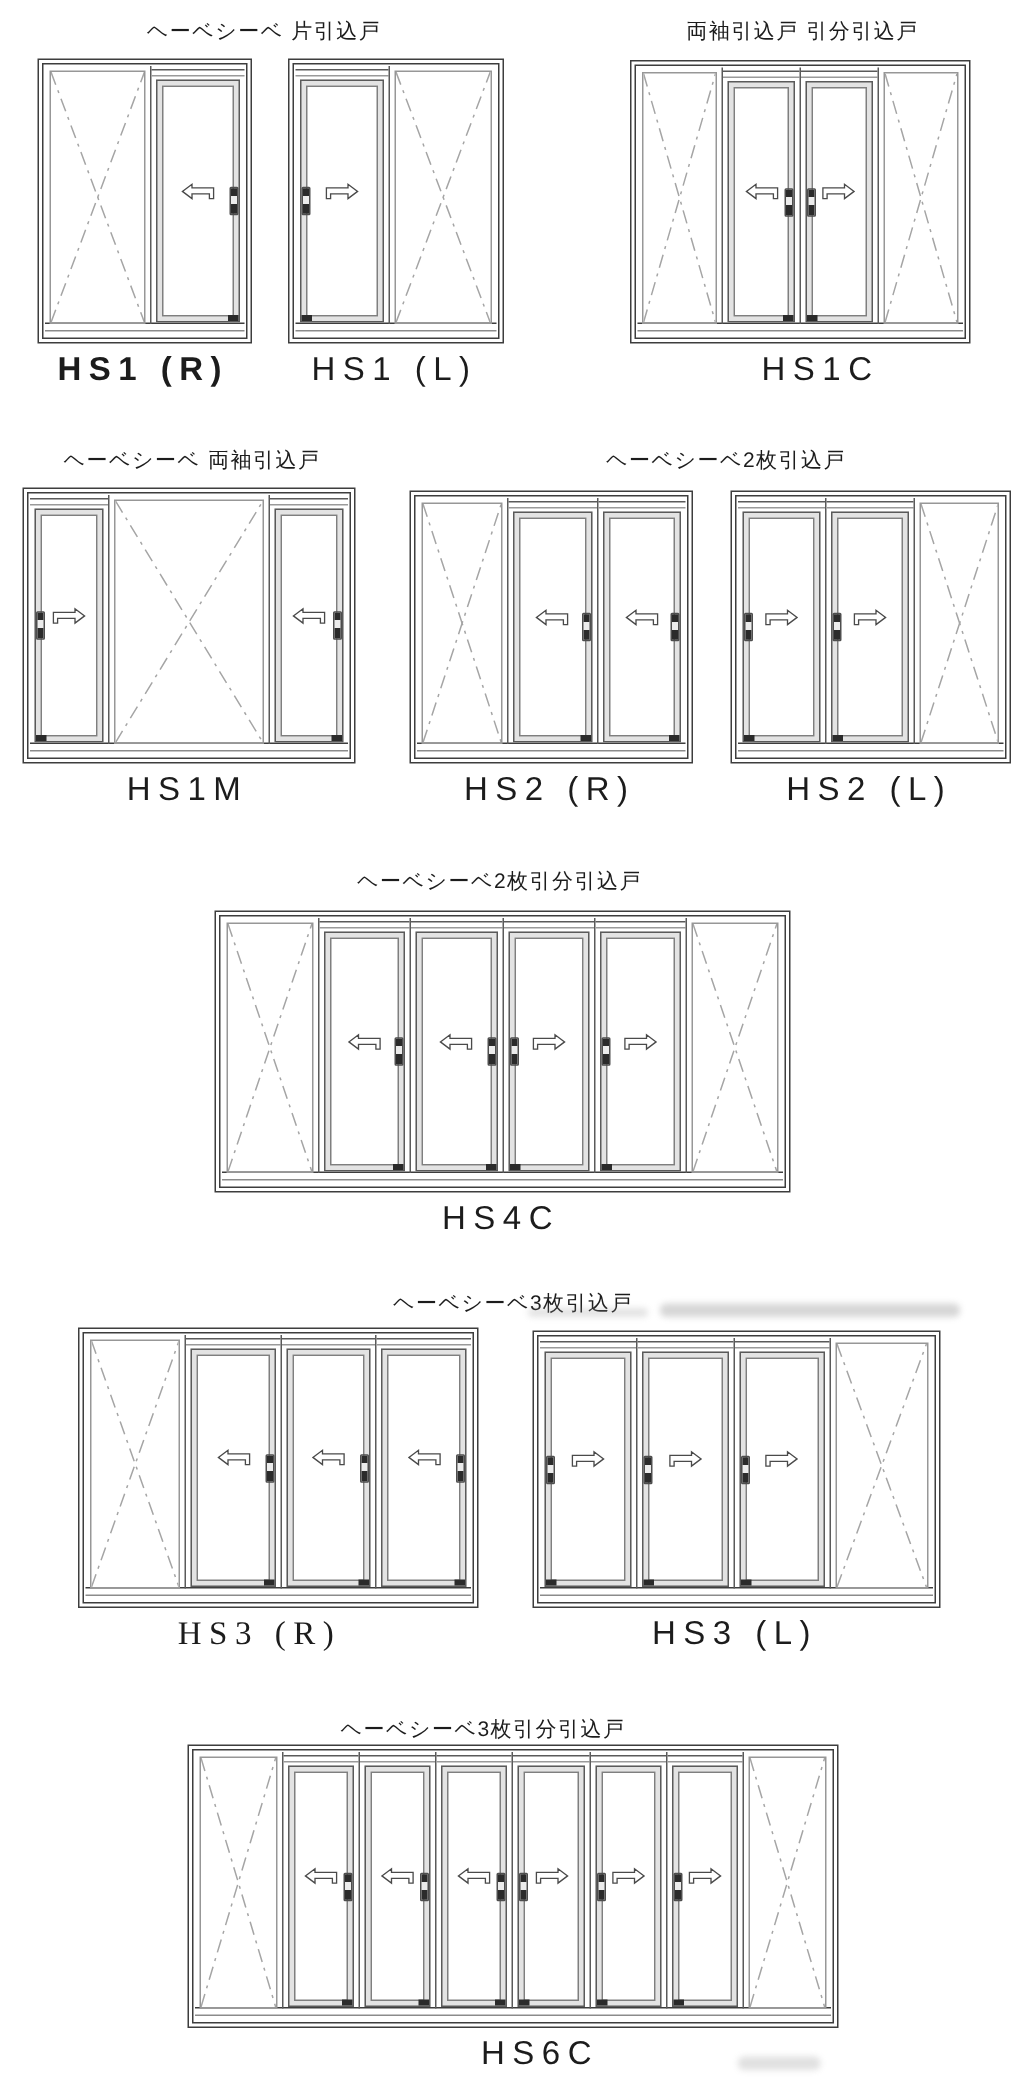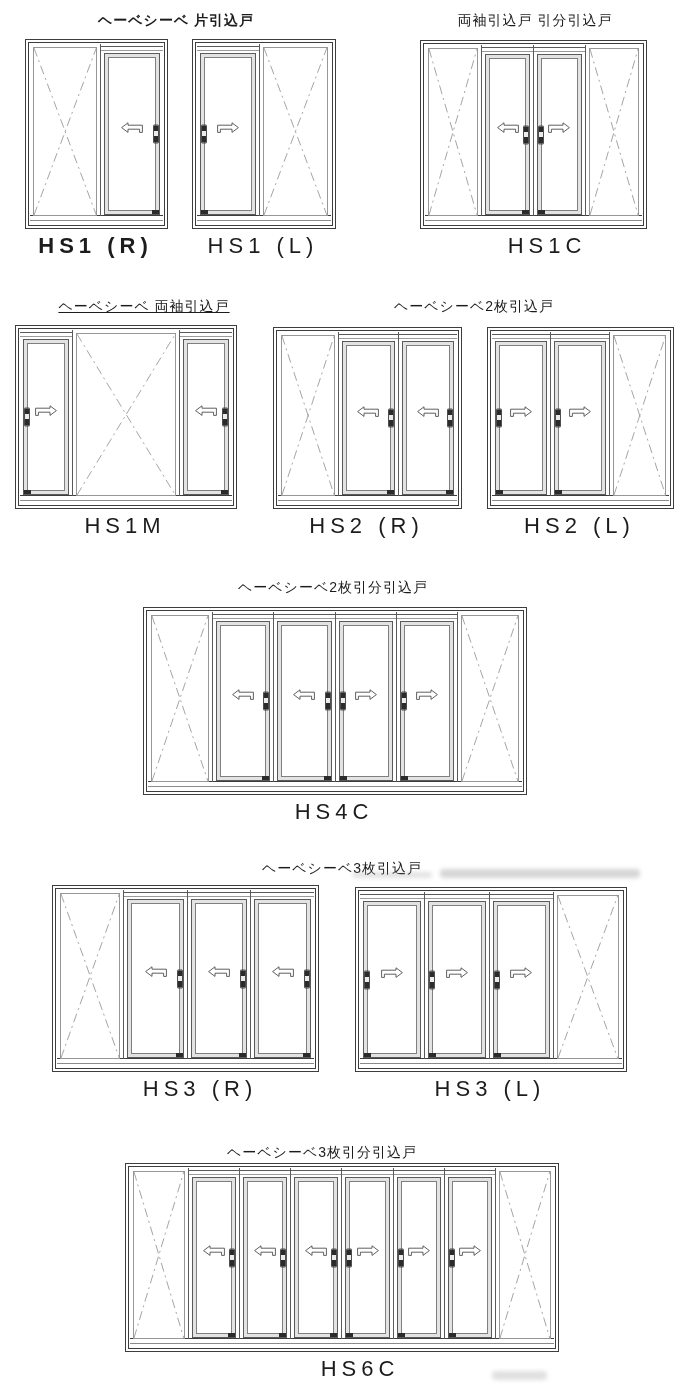--- a/index.html
+++ b/index.html
@@ -62,24 +62,24 @@
     font-size:22px; letter-spacing:5px; color:var(--text); white-space:nowrap;
   }
   .smudge {
     position:absolute; background:#9a9a9a; border-radius:4px; filter:blur(2px);
   }
 </style>
 </head>
 <body>
 
 <div id="stage" style="--frame-line: #3d3d3d; --inner-line: #5a5a5a; --sash-fill: #e3e3e3; --x-line: #a5a5a5; --arrow-line: #4a4a4a; --handle-dark: #2b2b2b; --text: #1c1c1c;">
-    <div class="fig-title" style="left: 176px; top: 12px; font-weight: bold;">ヘーベシーベ 片引込戸</div>
+    <div class="fig-title" style="left: 176px; top: 12px;">ヘーベシーベ 片引込戸</div>
     <div class="fig-title" style="left: 535px; top: 12px;">両袖引込戸 引分引込戸</div>
-    <div class="fig-title" style="left: 144px; top: 298px; text-decoration: underline;">ヘーベシーベ 両袖引込戸</div>
-    <div class="fig-title" style="left: 474px; top: 298px;">ヘーベシーベ2枚引込戸</div>
+    <div class="fig-title" style="left: 128px; top: 298px;">ヘーベシーベ 両袖引込戸</div>
+    <div class="fig-title" style="left: 484px; top: 298px;">ヘーベシーベ2枚引込戸</div>
     <div class="fig-title" style="left: 333px; top: 579px;">ヘーベシーベ2枚引分引込戸</div>
     <div class="fig-title" style="left: 342px; top: 860px;">ヘーベシーベ3枚引込戸</div>
     <div class="fig-title" style="left: 322px; top: 1144px;">ヘーベシーベ3枚引分引込戸</div>
     <div class="frame" style="left: 25px; top: 39px; width: 141px; height: 188px;">
       <div class="frame-inner">
         <div class="track"></div>
         <div class="panels">
           <div class="panel panel-fixed" style="flex-grow: 1.14;">
             <div class="xbox">
               <svg viewBox="0 0 100 100" preserveAspectRatio="none">
@@ -365,21 +365,21 @@
               <div class="glass"></div>
               <div class="arrow"><svg viewBox="0 0 30 18" width="100%" height="100%">
                   <path d="M28,5.5 L10,5.5 L10,2.5 L2,8.5 L10,14.5 L10,10.5 L24.5,10.5 L24.5,14.5 L28,14.5 Z" fill="#ffffff" stroke="var(--arrow-line)" stroke-width="1.1" stroke-linejoin="miter"></path>
                 </svg></div>
               <div class="handle right"></div>
             </div>
           </div>
         </div>
       </div>
     </div>
-    <div class="dlabel" style="left: 200px; top: 1076px;">HS3 (R)</div>
+    <div class="dlabel" style="left: 173px; top: 1076px; font-family: Liberation Serif, serif;">HS3 (R)</div>
     <div class="frame" style="left: 355px; top: 887px; width: 270px; height: 183px;">
       <div class="frame-inner">
         <div class="track"></div>
         <div class="panels">
           <div class="panel panel-door" style="flex-grow: 1;">
             <div class="leaf h-left">
               <div class="glass"></div>
               <div class="arrow"><svg viewBox="0 0 30 18" width="100%" height="100%">
                   <path d="M2,5.5 L20,5.5 L20,2.5 L28,8.5 L20,14.5 L20,10.5 L5.5,10.5 L5.5,14.5 L2,14.5 Z" fill="#ffffff" stroke="var(--arrow-line)" stroke-width="1.1" stroke-linejoin="miter"></path>
                 </svg></div>

